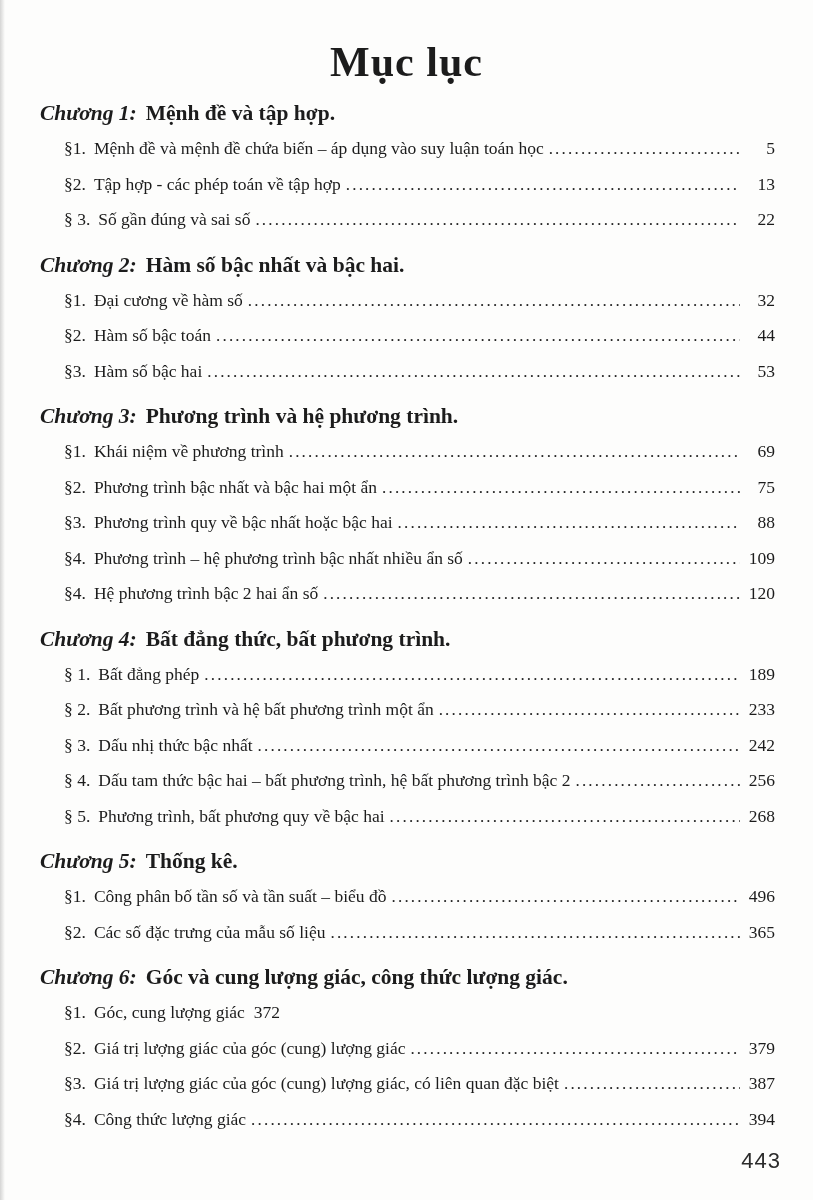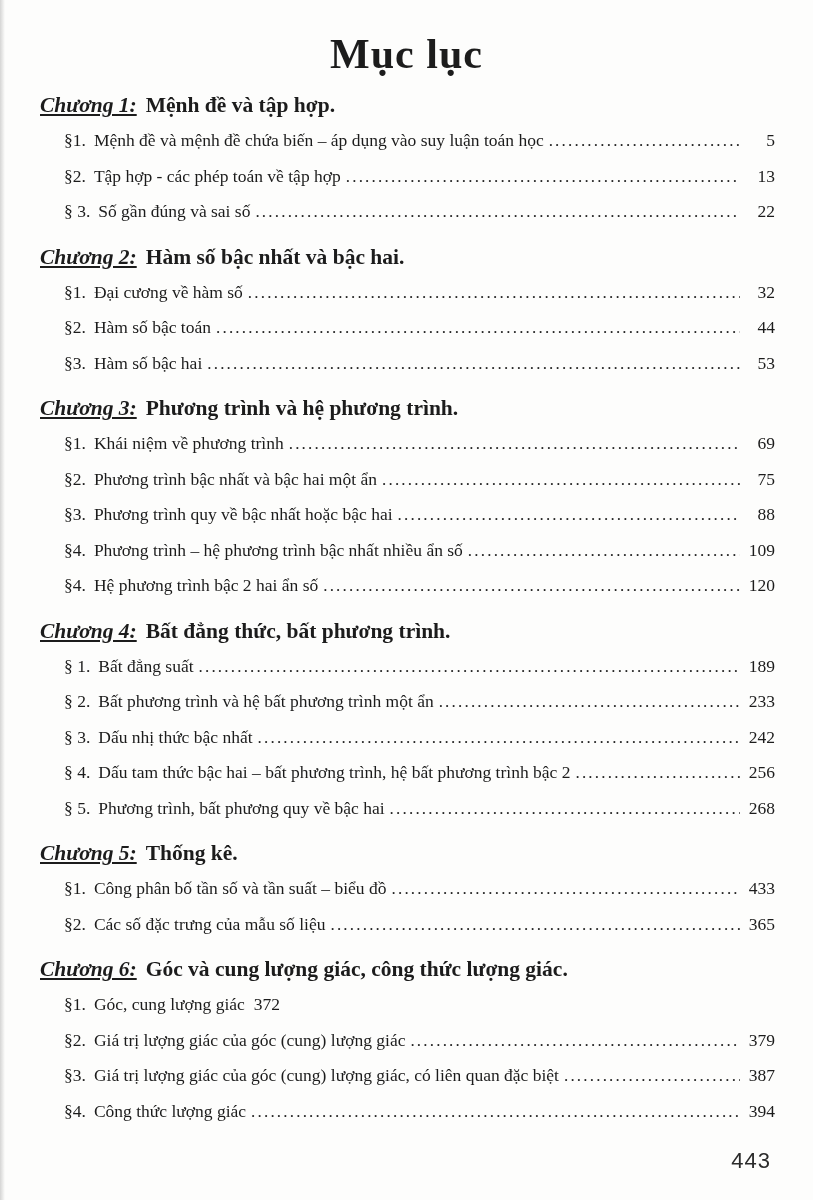--- a/index.html
+++ b/index.html
@@ -22,40 +22,39 @@
     top: 0;
     width: 5px;
     height: 100%;
     background: linear-gradient(to right, rgba(110,110,110,0.28), rgba(255,255,255,0));
     pointer-events: none;
   }
   .page-title {
     text-align: center;
     font-size: 42px;
     font-weight: bold;
-    margin: 4px;
+    margin: 12px;
     padding-top: 26px;
     letter-spacing: 1px;
     line-height: 1.15;
   }
   .chapters {
     margin-top: 6px;
   }
   .chapter-heading {
     margin: 13px 38px 3px 40px;
     font-size: 21.5px;
     font-weight: bold;
     height: 29px;
     line-height: 29px;
     white-space: nowrap;
   }
   .chapter-label {
     font-style: italic;
     margin-right: 9px;
-    text-decoration: underline;
   }
   .toc-item {
     display: flex;
     align-items: baseline;
     margin: 0 38px 0 64px;
     height: 35.5px;
     font-size: 17.5px;
     line-height: 35.5px;
     white-space: nowrap;
   }
@@ -85,21 +84,21 @@
     text-align: right;
     flex: 0 0 auto;
   }
   .toc-item.no-leader .page-num {
     min-width: 0;
     text-align: center;
     margin-left: 9px;
   }
   .footer-page {
     position: absolute;
-    right: 42px;
+    right: 32px;
     bottom: 26px;
     font-family: "Liberation Sans", "DejaVu Sans", sans-serif;
     font-size: 22px;
     color: #2b2b2b;
     letter-spacing: 1px;
   }
 </style>
 </head>
 <body>
 
@@ -173,21 +172,21 @@
       </div>
       <div class="toc-item">
         <span class="sec">§4.</span>
         <span class="item-text">Hệ phương trình bậc 2 hai ẩn số</span>
         <span class="leader"></span>
         <span class="page-num">120</span>
       </div>
       <div class="chapter-heading"><span class="chapter-label">Chương 4:</span><span class="chapter-title">Bất đẳng thức, bất phương trình.</span></div>
       <div class="toc-item">
         <span class="sec">§ 1.</span>
-        <span class="item-text">Bất đẳng suất</span>
+        <span class="item-text">Bất đẳng phép</span>
         <span class="leader"></span>
         <span class="page-num">189</span>
       </div>
       <div class="toc-item">
         <span class="sec">§ 2.</span>
         <span class="item-text">Bất phương trình và hệ bất phương trình một ẩn</span>
         <span class="leader"></span>
         <span class="page-num">233</span>
       </div>
       <div class="toc-item">
@@ -206,21 +205,21 @@
         <span class="sec">§ 5.</span>
         <span class="item-text">Phương trình, bất phương quy về bậc hai</span>
         <span class="leader"></span>
         <span class="page-num">268</span>
       </div>
       <div class="chapter-heading"><span class="chapter-label">Chương 5:</span><span class="chapter-title">Thống kê.</span></div>
       <div class="toc-item">
         <span class="sec">§1.</span>
         <span class="item-text">Công phân bố tần số và tần suất – biểu đồ</span>
         <span class="leader"></span>
-        <span class="page-num">433</span>
+        <span class="page-num">496</span>
       </div>
       <div class="toc-item">
         <span class="sec">§2.</span>
         <span class="item-text">Các số đặc trưng của mẫu số liệu</span>
         <span class="leader"></span>
         <span class="page-num">365</span>
       </div>
       <div class="chapter-heading"><span class="chapter-label">Chương 6:</span><span class="chapter-title">Góc và cung lượng giác, công thức lượng giác.</span></div>
       <div class="toc-item no-leader">
         <span class="sec">§1.</span>

